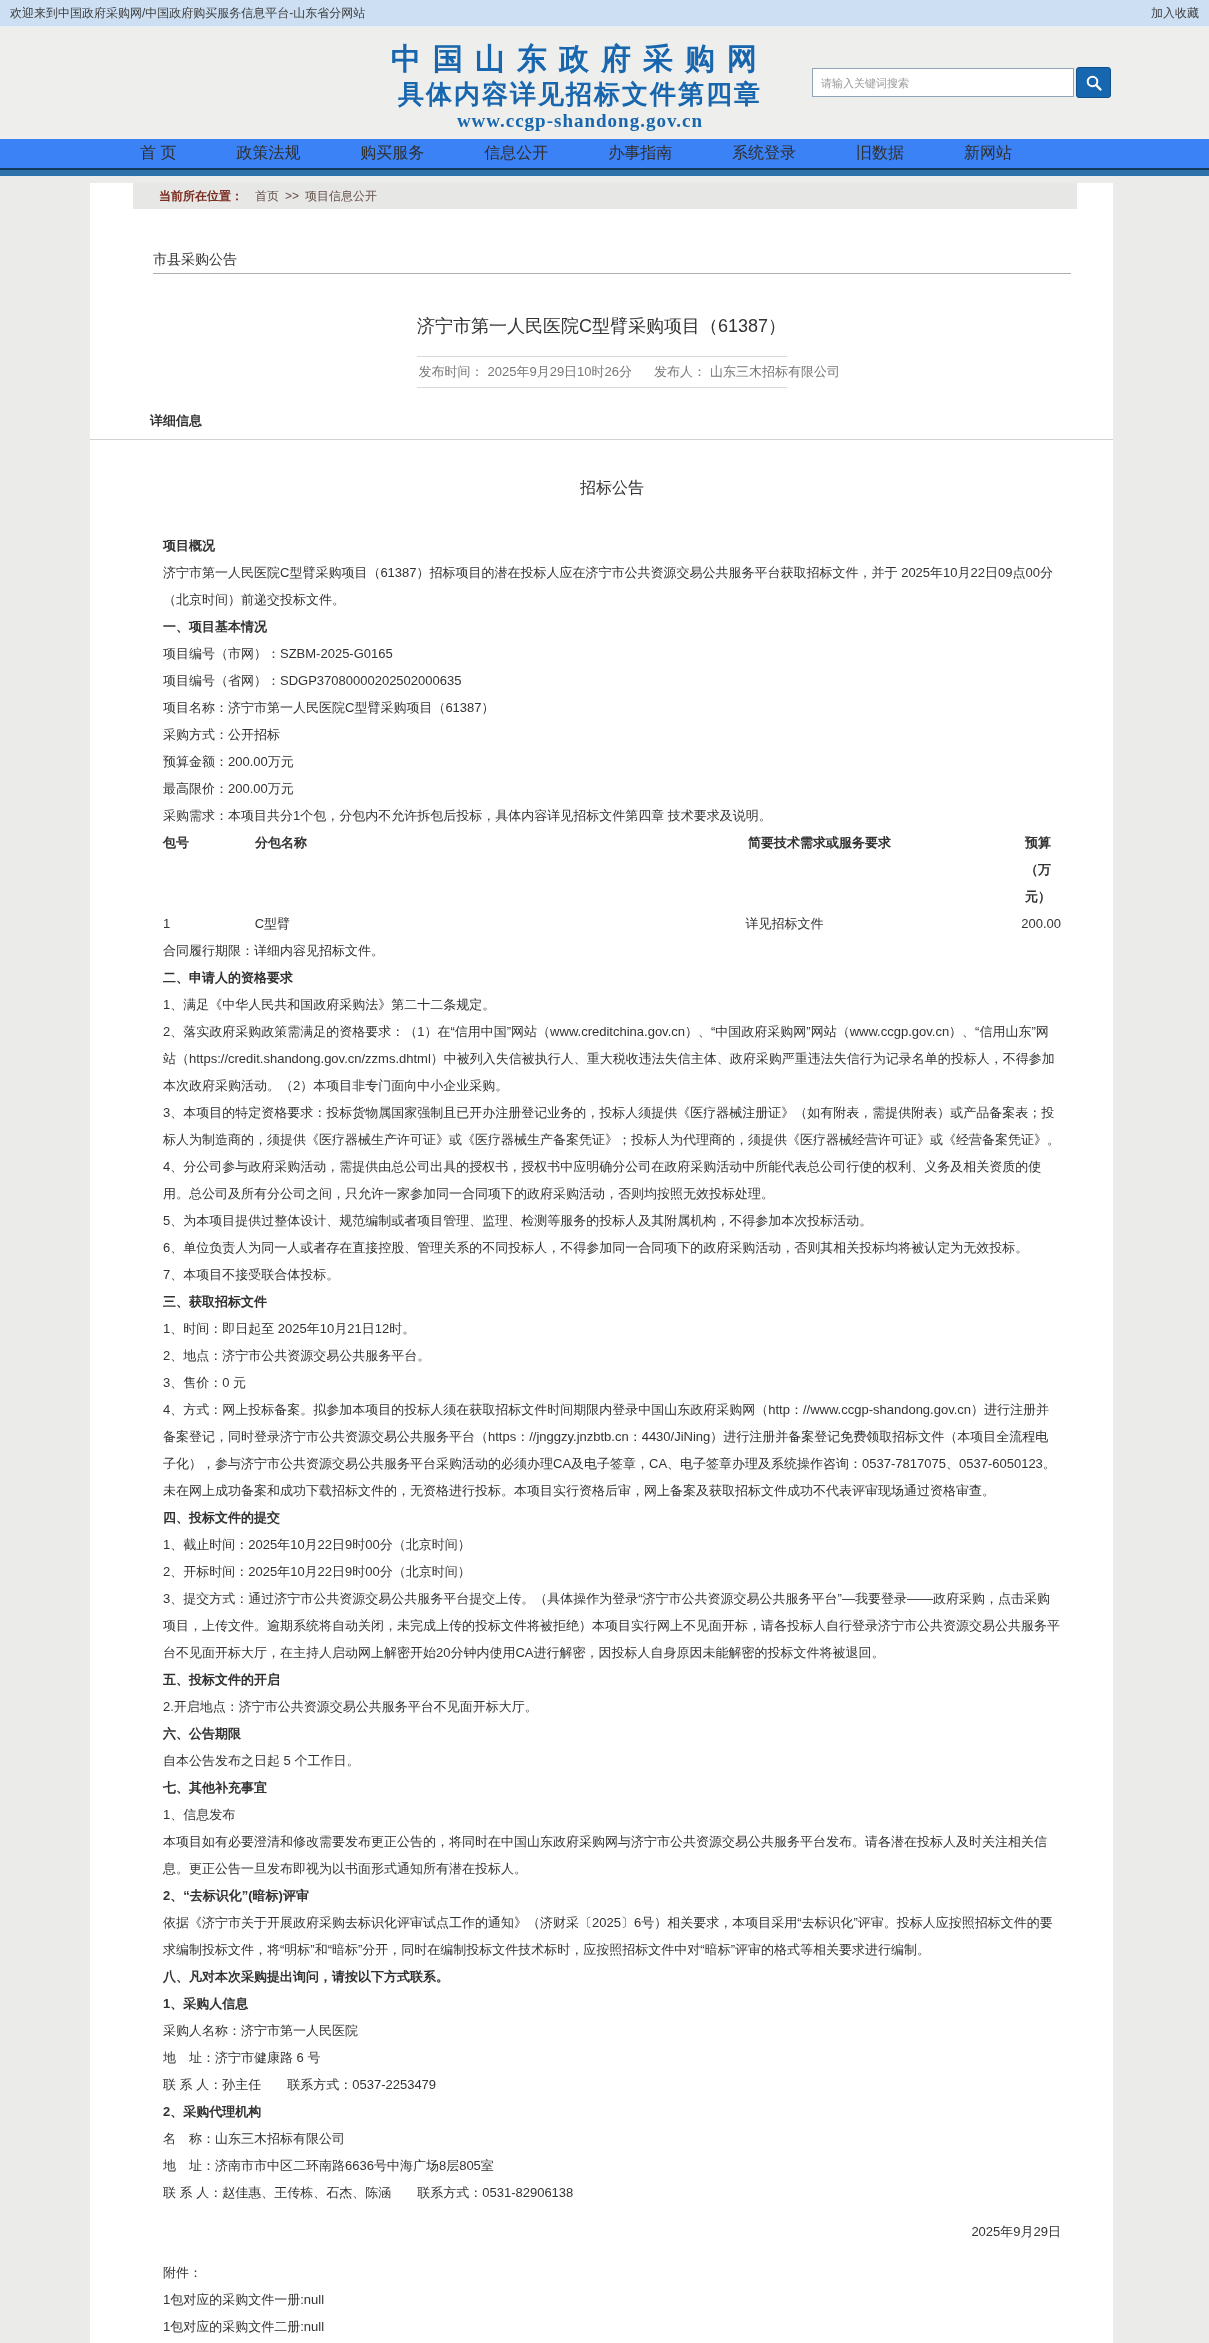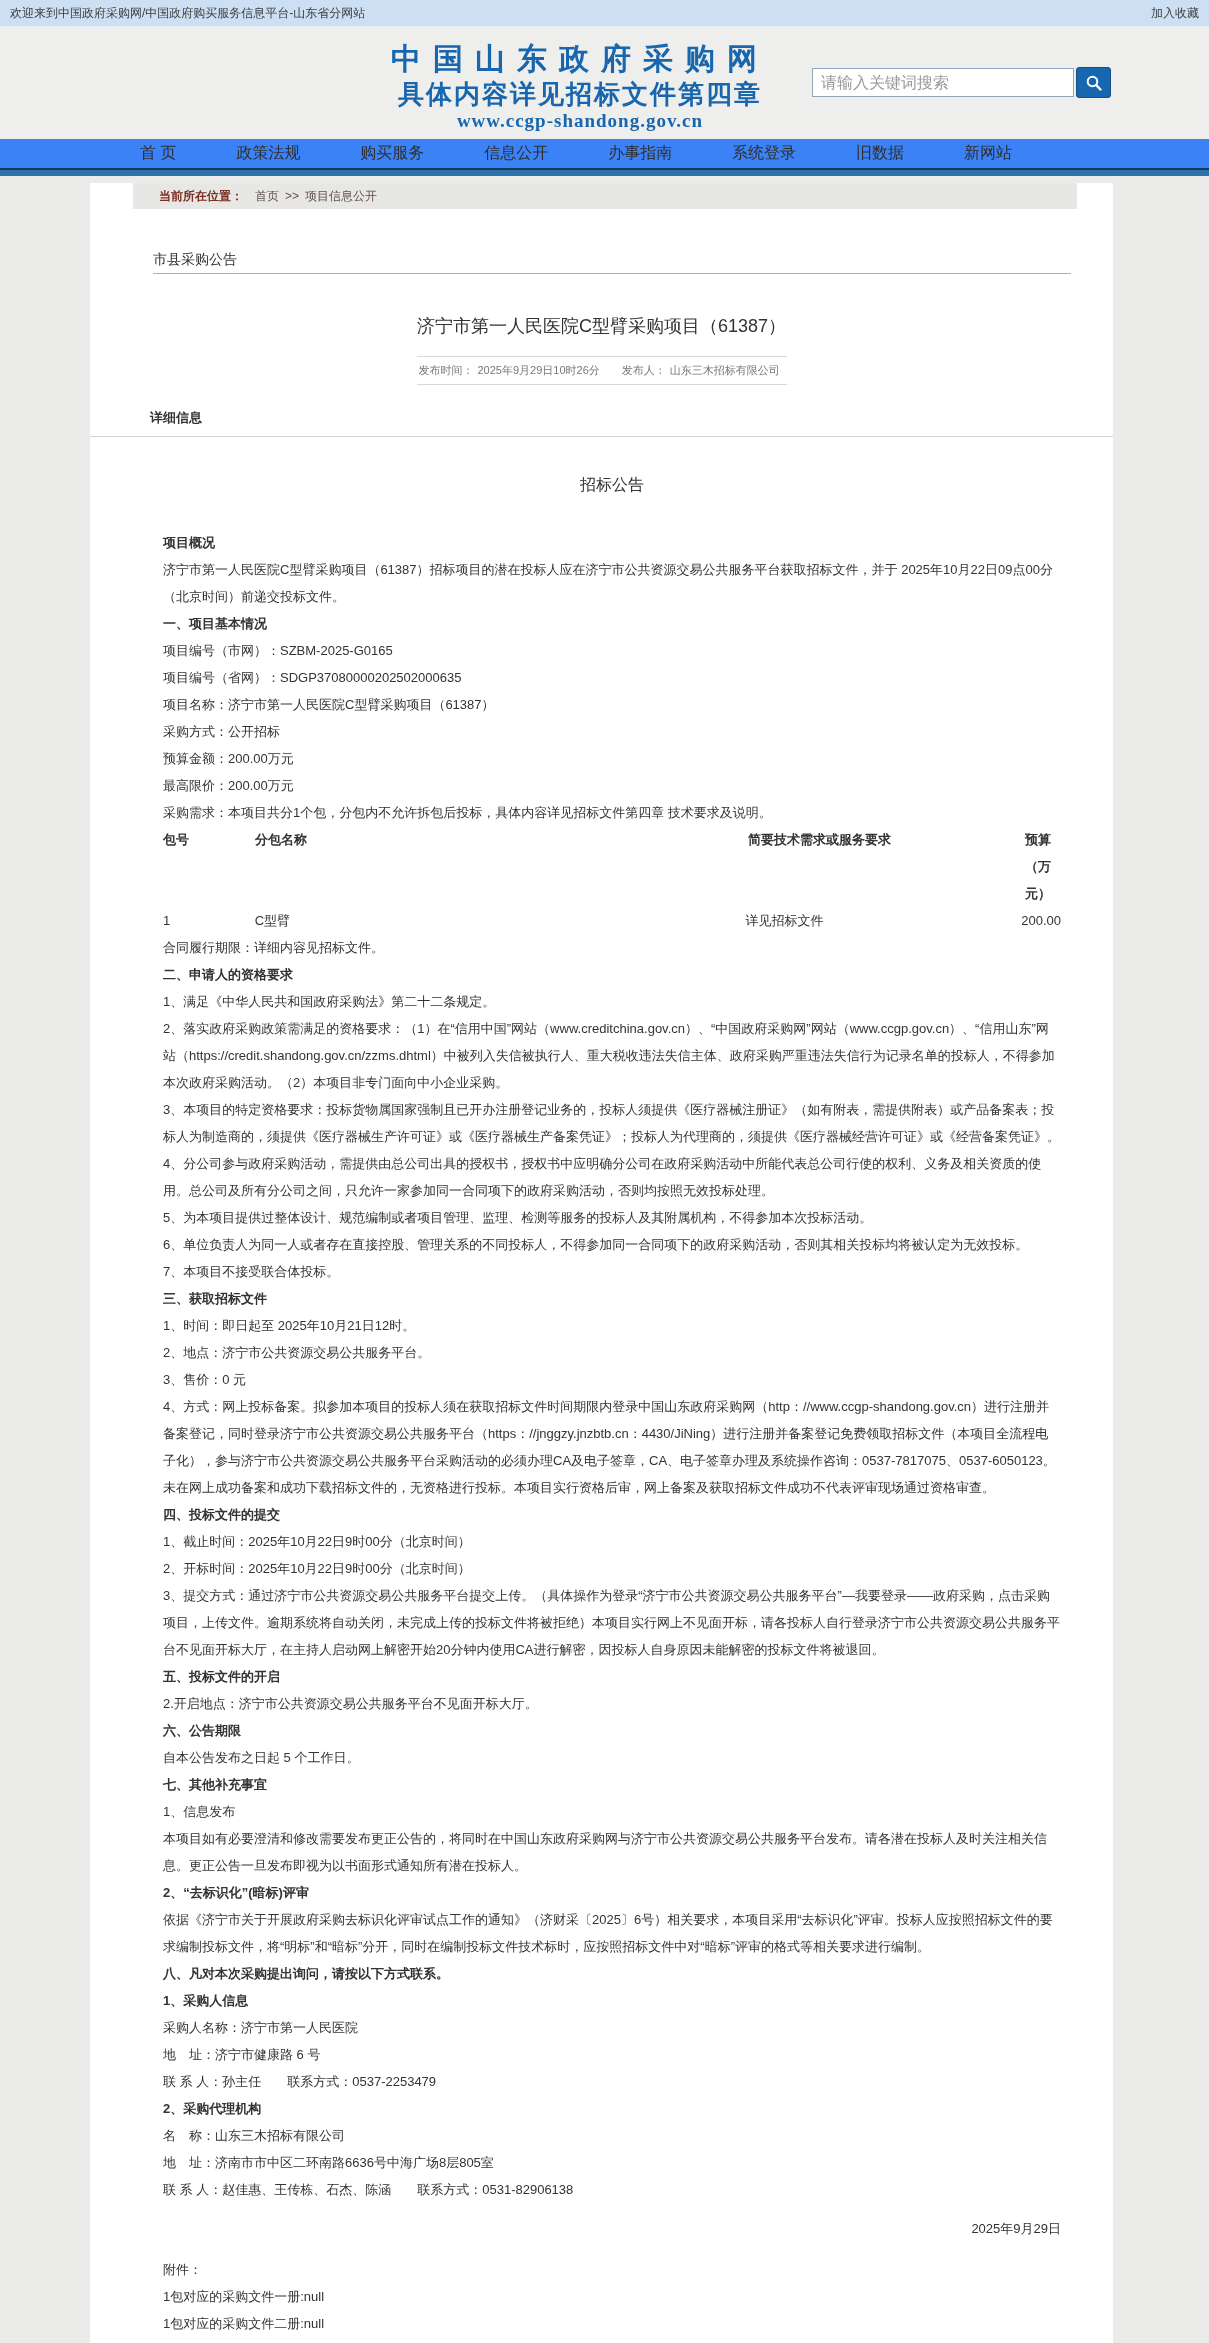--- a/index.html
+++ b/index.html
@@ -13,36 +13,36 @@
   
   .topbar{height:27px;background:#cde0f3;display:flex;align-items:center;justify-content:space-between;padding:0 10px;font-size:12px;color:#3c3c3c;border-bottom:1px solid #e6eef7;}
   .topbar .fav{cursor:pointer;color:#3c3c3c;}
   
   .header{height:112px;background:#eeeeec;position:relative;}
   .logo{position:absolute;left:365px;top:12px;width:430px;text-align:center;color:#1766ae;cursor:pointer;}
   .logo-l1{font-size:30px;font-weight:700;letter-spacing:12px;white-space:nowrap;}
   .logo-l2{font-size:26px;font-weight:700;letter-spacing:2px;white-space:nowrap;margin-top:-3px;}
   .logo-l3{font-family:"Liberation Serif","DejaVu Serif",serif;font-size:19px;font-weight:700;letter-spacing:1px;margin-top:-2px;}
   .searchbox{position:absolute;left:812px;top:40px;display:flex;align-items:center;}
-  .searchbox input{width:262px;height:29px;border:1px solid #8fa6ba;padding:0 8px;font-size:16px;color:#0f766e;outline:none;background:#fff;}
+  .searchbox input{width:262px;height:29px;border:1px solid #8fa6ba;padding:0 8px;font-size:11px;color:#0f766e;outline:none;background:#fff;}
   .searchbox input::placeholder{color:#999;}
   .search-btn{width:35px;height:31px;margin-left:2px;background:#1767b0;border:1px solid #115089;border-radius:3px;display:flex;align-items:center;justify-content:center;cursor:pointer;}
   
   .navbar{height:29px;background:#3b82f6;display:flex;align-items:center;}
   .nav-inner{display:flex;justify-content:space-between;width:872px;margin-left:140px;}
   .nav-item{font-size:16px;color:#2f2f2f;cursor:pointer;white-space:nowrap;}
   .bluebar{height:8px;background:linear-gradient(to bottom,#123a5c 0%,#123a5c 28%,#2e72ac 28%,#2e72ac 100%);}
   
   .card{width:1023px;margin-left:90px;background:#ffffff;padding-bottom:36px;}
   .crumb{margin:7px 36px 0 43px;background:#e7e7e5;height:26px;display:flex;align-items:center;font-size:12px;padding-left:26px;color:#63504a;}
   .crumb .lbl{font-weight:700;color:#7a2d20;margin-right:6px;}
   .crumb .lnk{cursor:pointer;margin:0 6px;color:#63504a;}
   .sec{margin:0 42px 0 63px;padding-top:42px;padding-bottom:4px;border-bottom:1px solid #adadab;font-size:14px;color:#333;}
   .n-title{text-align:center;font-size:18px;color:#333;margin-top:40px;}
-  .n-meta{width:370px;margin:18px auto 0;border-top:1px solid #d9d9d7;border-bottom:1px solid #d9d9d7;text-align:left;font-size:11px;color:#777;padding:6px 0;white-space:nowrap;}
+  .n-meta{width:370px;margin:18px auto 0;border-top:1px solid #d9d9d7;border-bottom:1px solid #d9d9d7;text-align:center;font-size:13px;color:#777;padding:6px 0;white-space:nowrap;}
   .n-meta span{margin:0 2px;}
   .n-meta .gap{display:inline-block;width:14px;}
   .detail-tab{margin:24px 0 0 60px;font-size:13px;font-weight:700;color:#333;}
   .detail-hr{border-top:1px solid #d2d2d0;margin-top:9px;}
   
   .article{margin:0 52px 0 73px;font-size:13px;color:#333;}
   .article-title{text-align:center;font-size:16px;font-weight:400;margin:38px 0 33px;}
   .b-h{font-weight:700;line-height:27px;}
   .b-p{line-height:27px;}
   .b-date{line-height:27px;text-align:right;margin-top:12px;}

